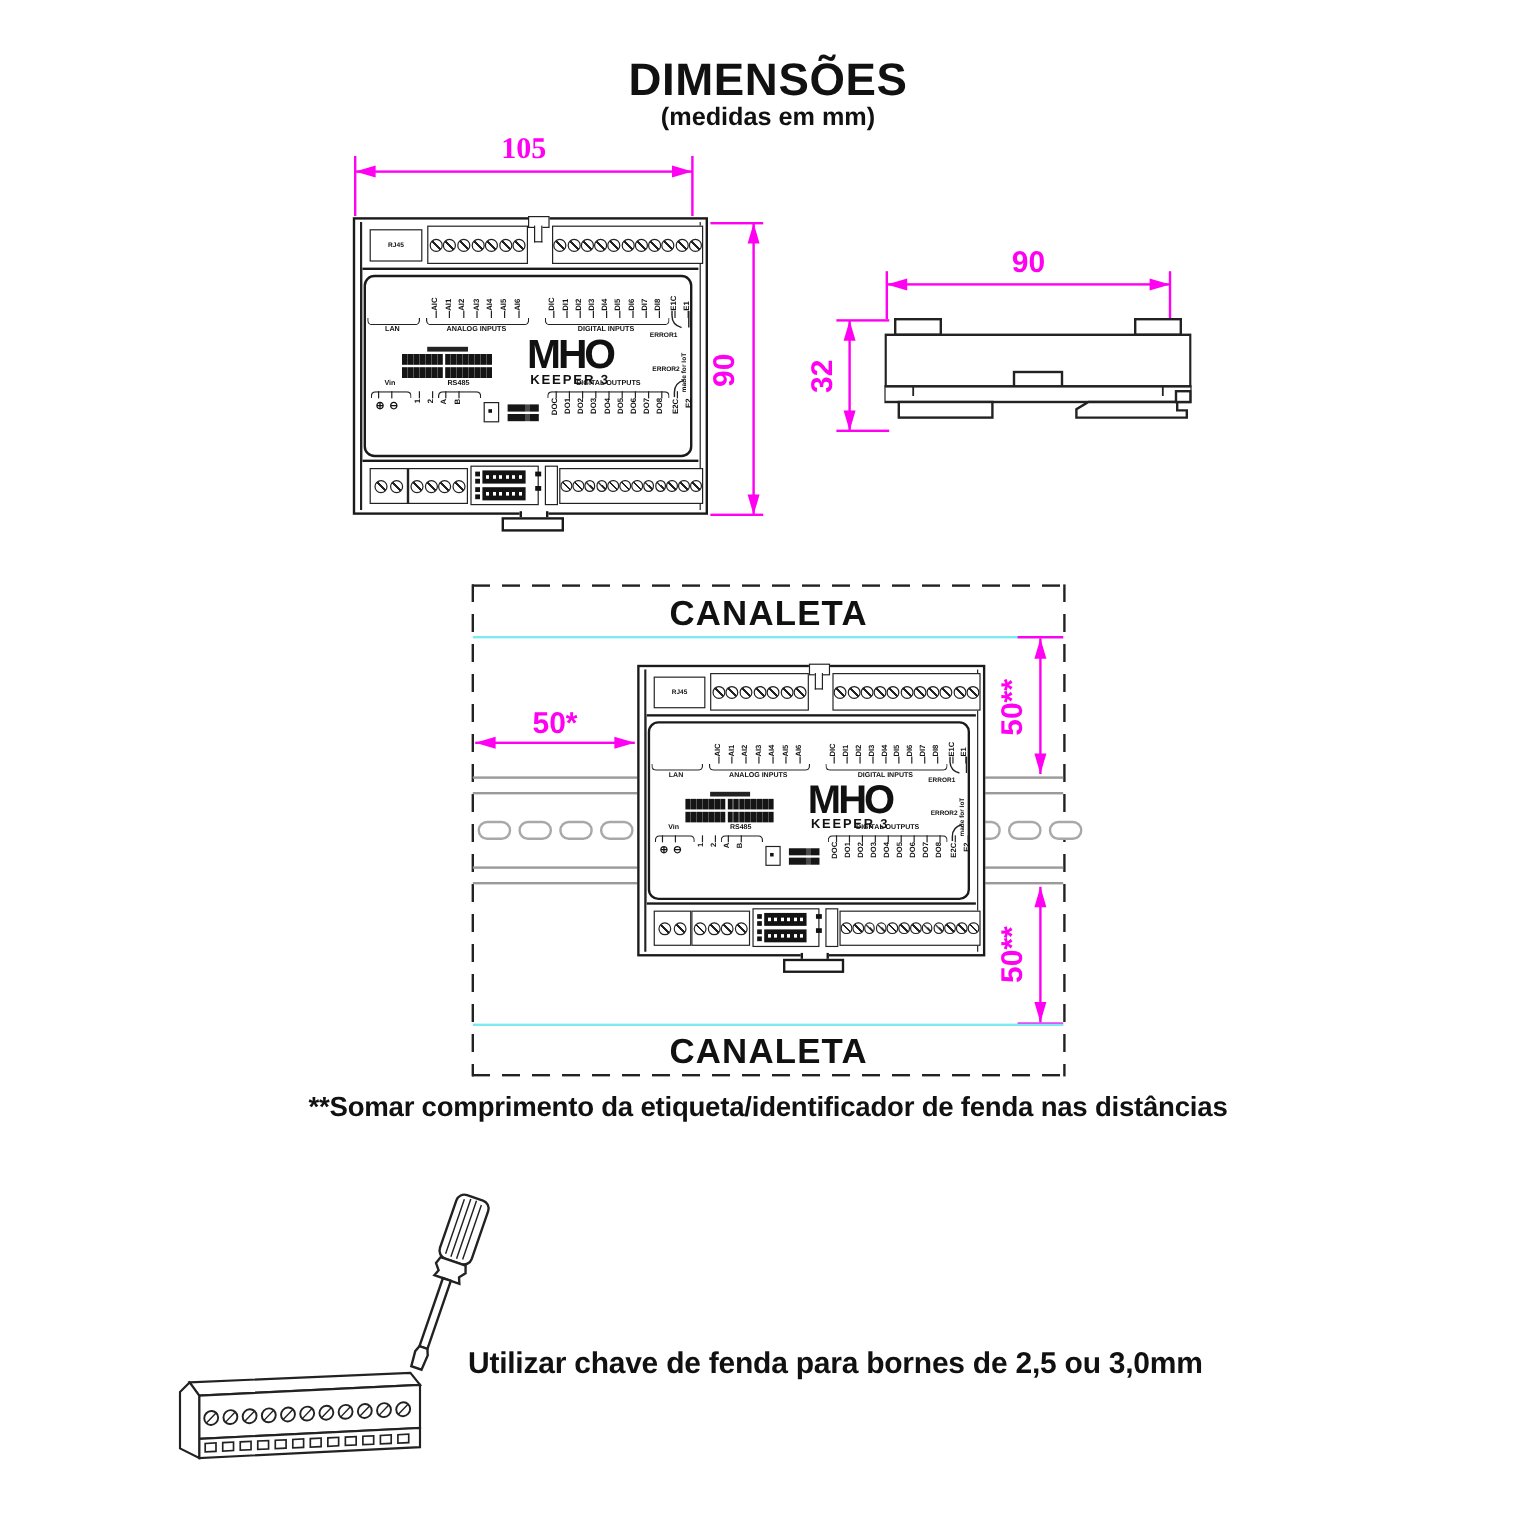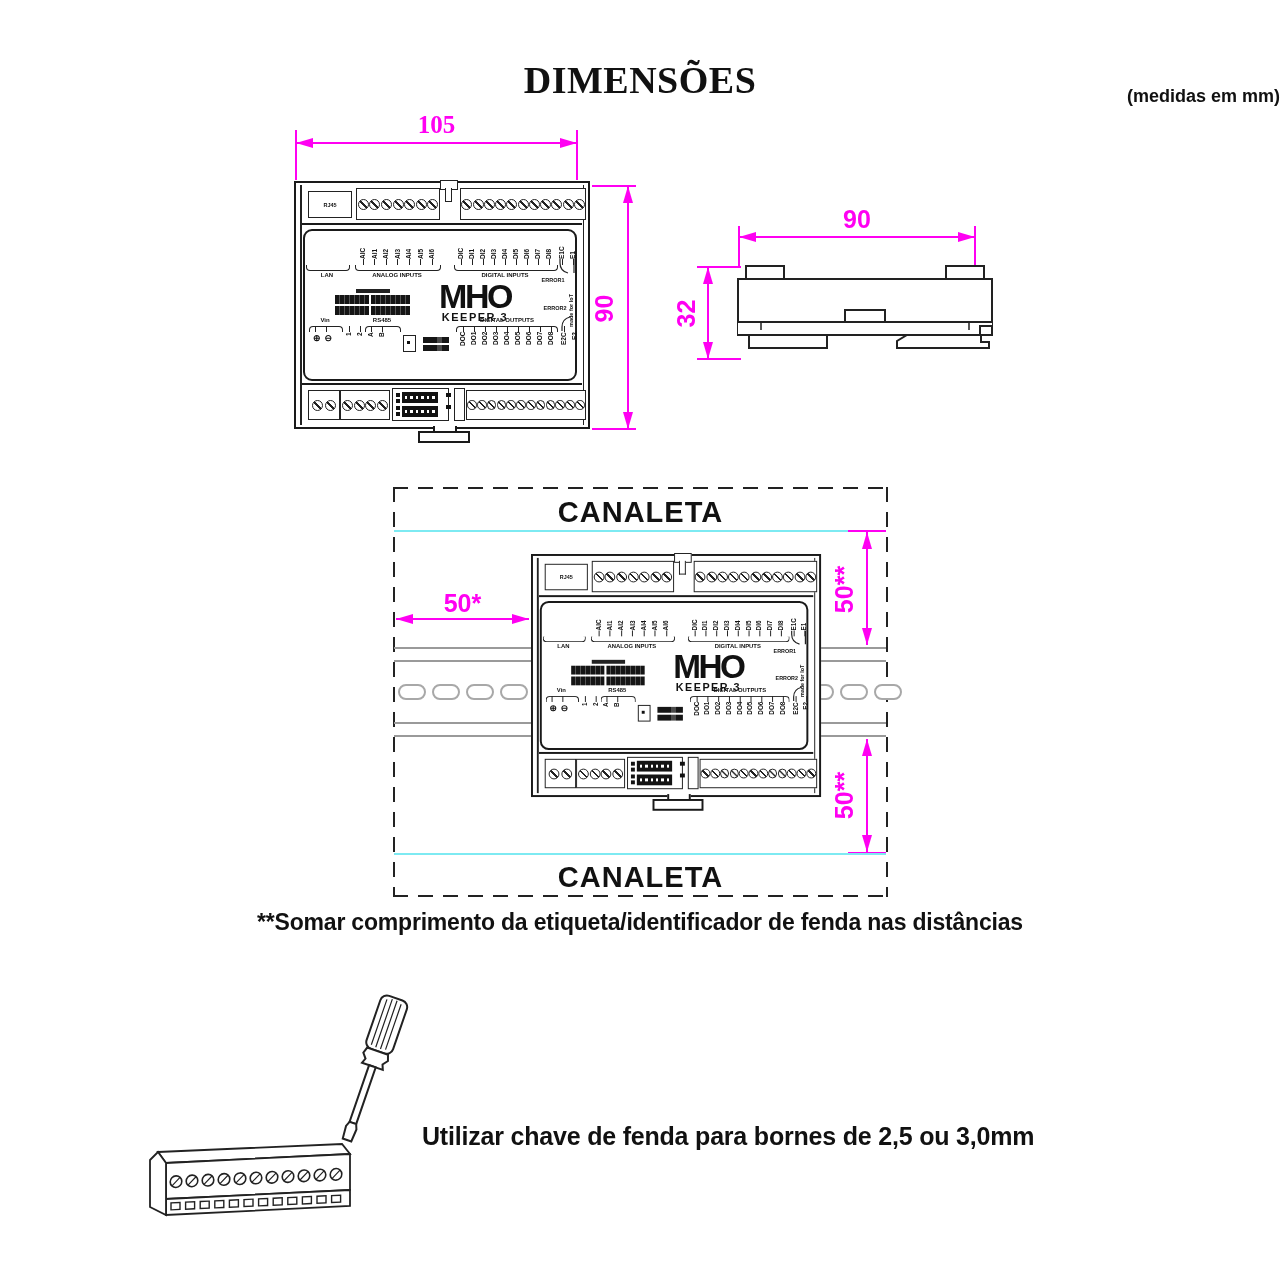--- a/index.html
+++ b/index.html
@@ -3,21 +3,21 @@
 <meta charset="utf-8">
 <style>
   :root{ --mg:#ff00f2; --cy:#7deaf2; --ln:#1a1a1a; --rail:#9a9a9a; }
   html,body{margin:0;padding:0;background:#fff;}
   .canvas{position:relative;width:1280px;height:1280px;background:#fff;overflow:hidden;
           font-family:"Liberation Sans", sans-serif;color:#111;}
   .abs{position:absolute;}
 
   
   .title{font-size:38px;font-weight:bold;letter-spacing:.5px;text-align:center;}
-  .subtitle{font-size:18px;font-weight:bold;text-align:right;}
+  .subtitle{font-size:21px;font-weight:bold;text-align:center;}
   .canaleta{font-size:29px;font-weight:bold;text-align:center;letter-spacing:1px;}
   .notes{font-size:23px;font-weight:bold;text-align:center;line-height:29px;letter-spacing:-.2px;}
   .toolnote{font-size:25px;font-weight:bold;letter-spacing:-.2px;}
 
   
   .dim-h{position:absolute;height:2px;background:var(--mg);}
   .dim-h::before{content:"";position:absolute;left:0;top:-4px;border:5px solid transparent;border-left:none;border-right:17px solid var(--mg);}
   .dim-h::after{content:"";position:absolute;right:0;top:-4px;border:5px solid transparent;border-right:none;border-left:17px solid var(--mg);}
   .dim-v{position:absolute;width:2px;background:var(--mg);}
   .dim-v::before{content:"";position:absolute;top:0;left:-4px;border:5px solid transparent;border-top:none;border-bottom:17px solid var(--mg);}
@@ -84,21 +84,21 @@
   .narrowpiece{position:absolute;border:1.5px solid #222;background:#fff;}
   .clipstep{position:absolute;left:139px;top:245px;width:20px;height:7px;border:2px solid var(--ln);border-top:none;background:#fff;}
   .clip{position:absolute;left:124px;top:250px;width:48px;height:8px;border:2px solid var(--ln);background:#fff;}
   .errsvg{position:absolute;}
 </style>
 </head>
 <body>
 
 <div class="canvas">
 
-  <div class="abs title" style="left:0;top:58px;width:1280px;font-family:Liberation Serif, serif;">DIMENSÕES</div>
+  <div class="abs title" style="left:0;top:46px;width:1280px;">DIMENSÕES</div>
   <div class="abs subtitle" style="left:0;top:86px;width:1280px;">(medidas em mm)</div>
 
   <div class="abs ext-v" style="left:295px;top:130px;height:50px;"></div>
   <div class="abs ext-v" style="left:576px;top:130px;height:50px;"></div>
   <div class="dim-h" style="left:296px;top:142px;width:281px;"></div>
   <div class="dlab" style="left:296px;top:111px;width:281px;font-family:Liberation Serif, serif;">105</div>
 
   <div class="abs" style="left:294px;top:181px;">
   <div class="device">
     <div class="dev-frame">
@@ -712,15 +712,15 @@
   <svg class="abs" style="left:300px;top:993px;" width="130" height="155" viewBox="0 0 130 155">
     <g transform="translate(47,147) rotate(19)" fill="#fff" stroke="#222" stroke-width="2">
       <rect x="-14" y="-150" width="28" height="56" rx="7"></rect>
       <path d="M-8,-146 v48 M-3,-148 v51 M2,-148 v51 M7,-146 v48" stroke-width="1.2" fill="none"></path>
       <polygon points="-11,-94 11,-94 13,-88 9,-83 11,-78 -11,-78 -9,-83 -13,-88"></polygon>
       <rect x="-3.5" y="-78" width="7" height="60"></rect>
       <polygon points="-3.5,-18 3.5,-18 5.5,-13 4.5,0 -4.5,0 -5.5,-13"></polygon>
     </g>
   </svg>
 
-  <div class="abs toolnote" style="left:390px;top:1122px;margin-left:32px;">Utilizar chave de fenda para bornes de 2,5 ou 3,0mm</div>
+  <div class="abs toolnote" style="left:390px;top:1122px;">Utilizar chave de fenda para bornes de 2,5 ou 3,0mm</div>
 
 </div>
 
 </body></html>

